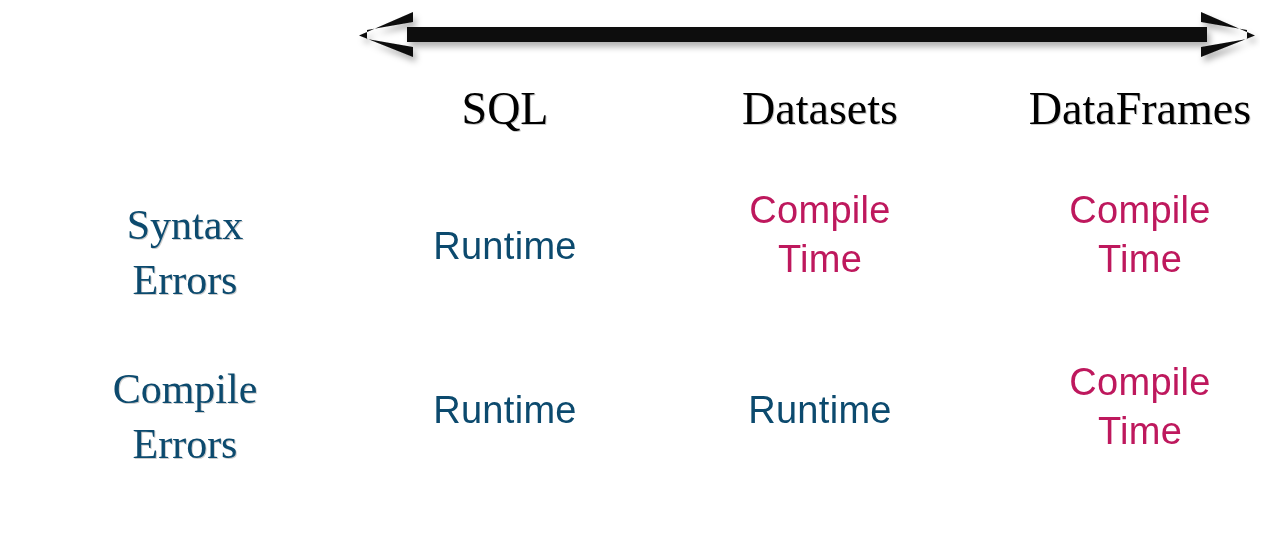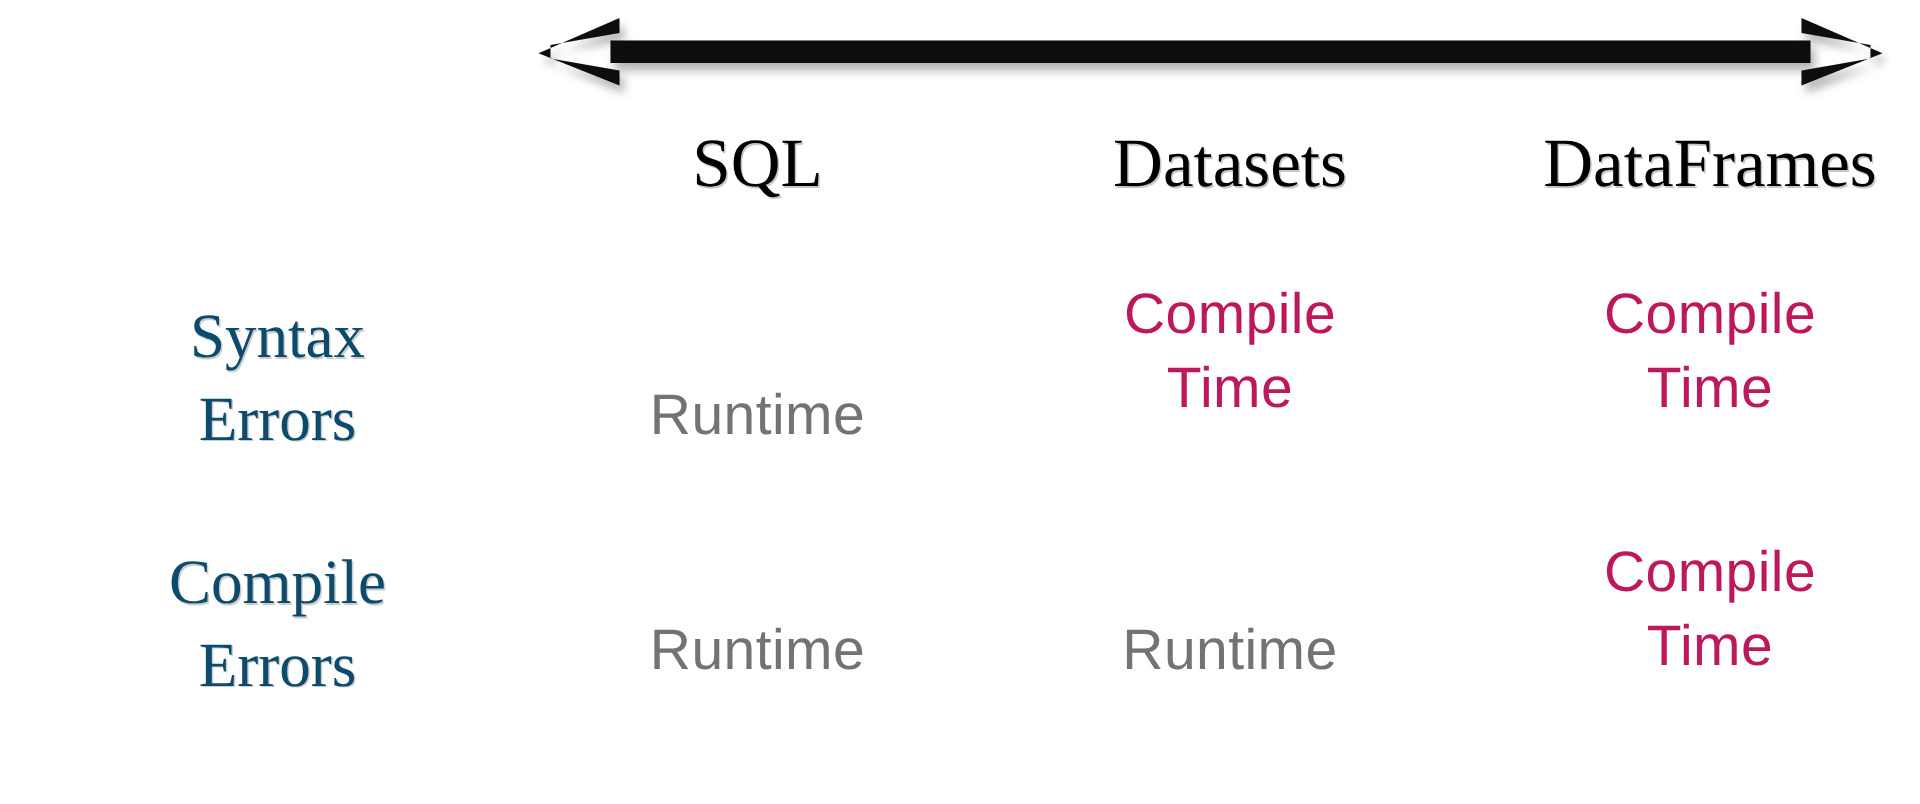--- a/index.html
+++ b/index.html
@@ -90,21 +90,21 @@
     font-weight: 300;
     font-size: 38px;
     line-height: 1.3;
     letter-spacing: 0.3px;
   }
   .value-cell .vc-inner {
     display: block;
     white-space: pre-line;
   }
 
-  .val-runtime { color: #737373; align-items: center; }
+  .val-runtime { color: #0c4a6e; }
   .val-compile { color: #be185d; }
 
   
   .r1 { padding-top: 56px; }
   
   .r2-single { padding-top: 52px; }
   .r2-multi  { padding-top: 24px; }
 </style>
 </head>
 <body>

